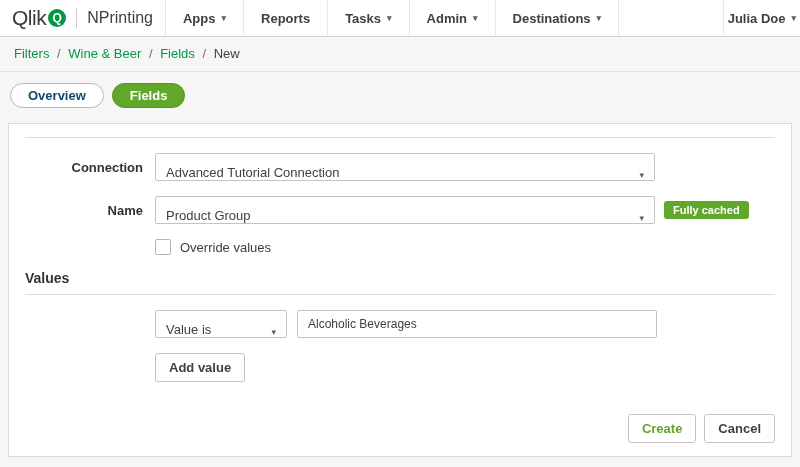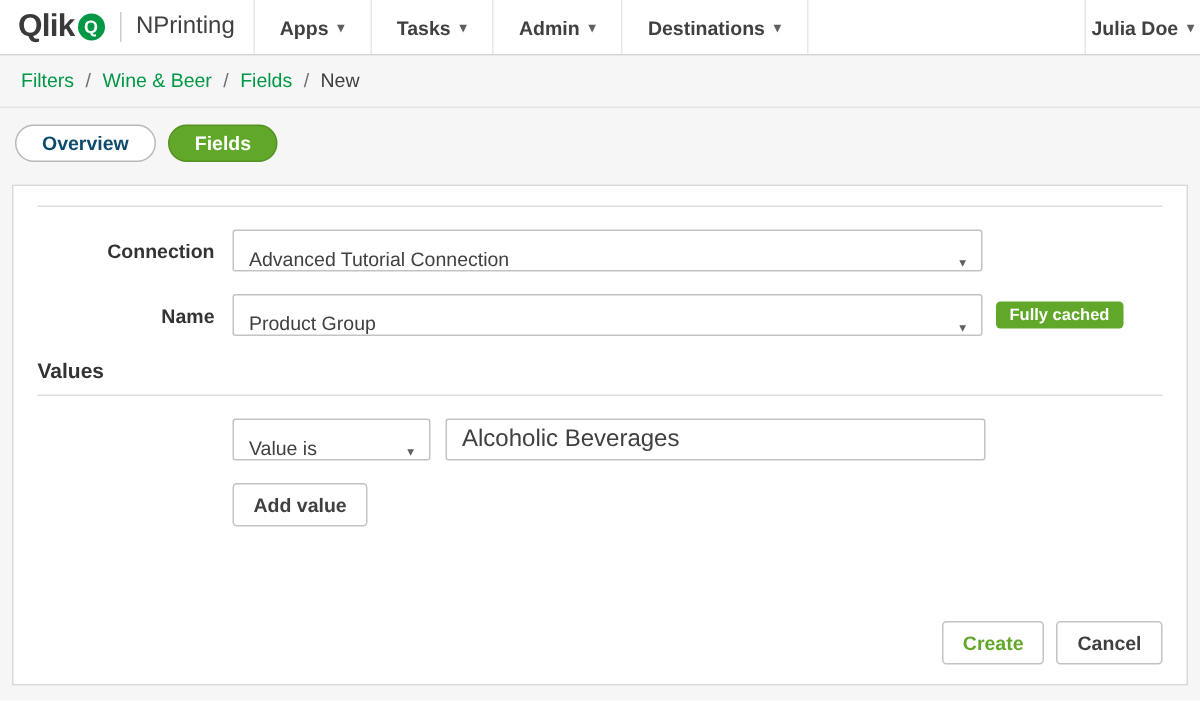--- a/index.html
+++ b/index.html
@@ -11,21 +11,21 @@
     overflow: hidden;
   }
 
   
   .navbar {
     display: flex; align-items: stretch;
     height: 37px; background: #fff;
     border-bottom: 1px solid #d5d5d5;
   }
   .logo-area { display: flex; align-items: center; padding: 0 12px; cursor: pointer; }
-  .logo-qlik { font-size: 21px; font-weight: bold; color: #3a3a3a; letter-spacing: -0.5px; }
+  .logo-qlik { font-size: 21px; font-weight: normal; color: #3a3a3a; letter-spacing: -0.5px; }
   .logo-q {
     width: 18px; height: 18px; margin-left: 2px;
     background: #009845; color: #fff; border-radius: 50%;
     font-size: 12px; font-weight: bold;
     display: flex; align-items: center; justify-content: center;
   }
   .logo-sep { width: 1px; height: 20px; background: #ccc; margin: 0 10px; }
   .logo-product { font-size: 16px; color: #404040; }
   .menu { display: flex; align-items: stretch; }
   .menu-item {
@@ -86,21 +86,21 @@
     font-size: 11px; font-weight: bold; border-radius: 3px; white-space: nowrap;
   }
   .checkbox {
     width: 16px; height: 16px; flex: none;
     background: #fff; border: 1px solid #b5b5b5; border-radius: 2px; cursor: pointer;
   }
   .checkbox-label { margin-left: 9px; font-size: 13px; color: #404040; }
   .text-input {
     width: 360px; height: 28px; margin-left: 10px;
     border: 1px solid #c3c3c3; border-radius: 2px;
-    padding: 0 10px; font-size: 16px; color: #404040;
+    padding: 0 10px; font-size: 12px; color: #404040;
     font-family: "Liberation Sans", sans-serif;
   }
   .btn {
     padding: 6px 13px; font-size: 13px; font-weight: bold;
     background: #fff; color: #404040;
     border: 1px solid #c3c3c3; border-radius: 3px; cursor: pointer;
     font-family: "Liberation Sans", sans-serif;
   }
   .btn.create { color: #61a729; }
   .actions { position: absolute; right: 16px; bottom: 13px; display: flex; gap: 8px; }
@@ -112,20 +112,23 @@
   <div class="logo-area">
     <span class="logo-qlik">Qlik</span>
     <span class="logo-q">Q</span>
     <span class="logo-sep"></span>
     <span class="logo-product">NPrinting</span>
   </div>
   <nav class="menu">
     <div class="menu-item">
       <span>Apps</span>
       <span class="caret">▾</span>
+    </div>
+    <div class="menu-item">
+      <span>Reports</span>
     </div>
     <div class="menu-item">
       <span>Tasks</span>
       <span class="caret">▾</span>
     </div>
     <div class="menu-item">
       <span>Admin</span>
       <span class="caret">▾</span>
     </div>
     <div class="menu-item">
@@ -168,20 +171,25 @@
 
   <div class="form-row">
     <div class="label-col">Name</div>
     <div class="select">
       <span>Product Group</span>
       <span class="caret">▾</span>
     </div>
     <span class="badge">Fully cached</span>
   </div>
 
+  <div class="form-row">
+    <div class="label-col"></div>
+    <div class="checkbox"></div>
+    <span class="checkbox-label">Override values</span>
+  </div>
 
   <div class="section-title">Values</div>
   <hr class="rule">
 
   <div class="form-row">
     <div class="label-col"></div>
     <div class="select small">
       <span>Value is</span>
       <span class="caret">▾</span>
     </div>

